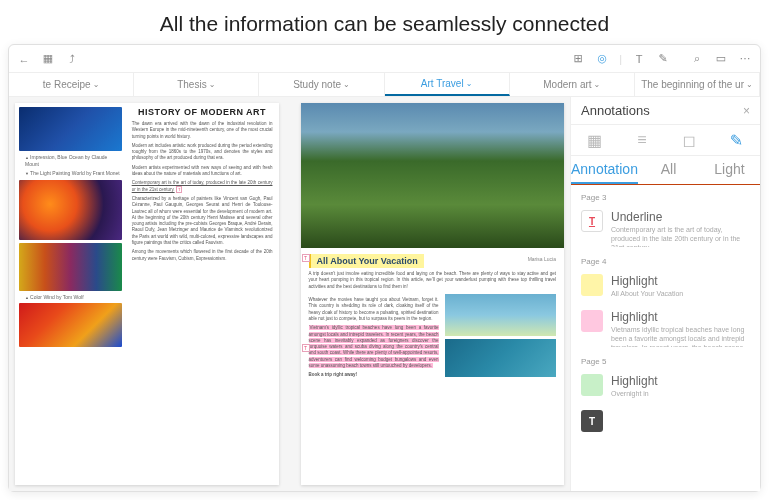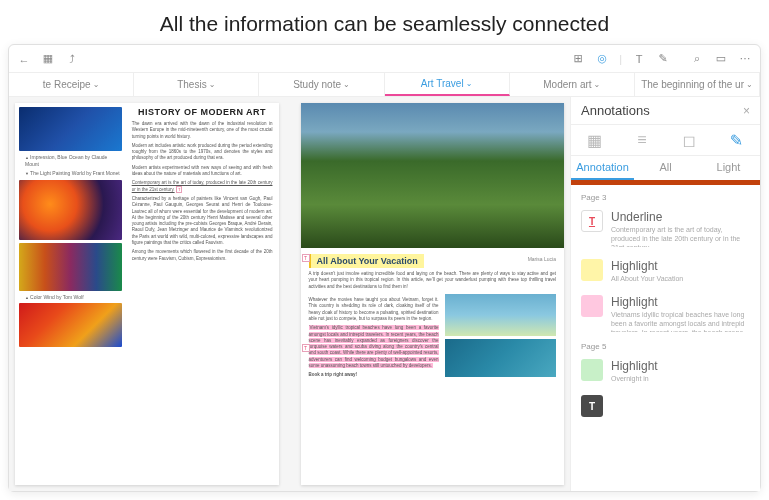--- a/index.html
+++ b/index.html
@@ -5,21 +5,21 @@
 *{box-sizing:border-box;margin:0;padding:0;font-family:-apple-system,BlinkMacSystemFont,"Segoe UI",sans-serif}
 body{width:769px;height:500px;background:#fff;overflow:hidden;position:relative}
 .banner{font-size:21px;text-align:center;padding:12px 0;color:#222;font-weight:400}
 .app-shell{position:absolute;top:44px;left:8px;right:8px;bottom:8px;border:1px solid #e0e0e0;border-radius:6px;background:#fff;display:flex;flex-direction:column;box-shadow:0 2px 10px rgba(0,0,0,0.08)}
 .toolbar{height:28px;display:flex;align-items:center;padding:0 8px;border-bottom:1px solid #eee;gap:8px;font-size:11px;color:#666}
 .tb-left,.tb-right{display:flex;gap:10px;align-items:center}
 .tb-right{margin-left:auto}
 .tb-icon{width:14px;height:14px;display:flex;align-items:center;justify-content:center;cursor:pointer;color:#888}
 .tabs{height:24px;display:flex;border-bottom:1px solid #eee;font-size:10px;color:#888}
 .tab{flex:1;display:flex;align-items:center;justify-content:center;border-right:1px solid #eee;cursor:pointer;padding:0 4px;white-space:nowrap;overflow:hidden}
-.tab.active{color:#3b9de0;border-bottom:2px solid #ec4899}
+.tab.active{color:#3b9de0;border-bottom:2px solid #0369a1}
 .tab .chev{margin-left:2px;font-size:8px}
 .main{flex:1;display:flex;overflow:hidden}
 .doc-area{flex:1;background:#f5f5f5;padding:6px;display:flex;gap:22px;overflow:hidden}
 .page{background:#fff;flex:1;box-shadow:0 1px 3px rgba(0,0,0,0.15);overflow:hidden;position:relative;font-size:6px;color:#444}
 .page1-content{display:flex;height:100%}
 .p1-left{width:42%;padding:4px;display:flex;flex-direction:column;gap:3px}
 .art-img{width:100%;background:linear-gradient(135deg,#0a3d8f,#1e5fb8,#3a8de0);border-radius:1px}
 .art-img.a1{height:44px;background:linear-gradient(135deg,#0a2d6f,#2050a8,#1a78d0)}
 .art-img.a2{height:60px;background:radial-gradient(circle at 30% 40%,#ff8c1a,#e8501a,#2a1850,#4a2880)}
 .art-img.a3{height:48px;background:linear-gradient(90deg,#d4a81a,#c8501a,#8a2a60,#2a4a8a,#1a8a4a)}
@@ -44,21 +44,21 @@
 .surf-img{width:100%;height:38px;background:linear-gradient(135deg,#1a6a8a,#2a8aa8,#4aa8c0)}
 .hl-pink{background:#ffb8d8;padding:0 1px}
 .marker-t{position:absolute;left:1px;width:8px;height:8px;border:1px solid #e8a0b8;color:#e8507a;font-size:5px;display:flex;align-items:center;justify-content:center;background:#fff}
 .sidebar{width:190px;border-left:1px solid #eee;display:flex;flex-direction:column;background:#fff}
 .sb-header{display:flex;align-items:center;justify-content:space-between;padding:6px 10px;border-bottom:1px solid #eee}
 .sb-title{font-size:13px;color:#444}
 .sb-close{font-size:12px;color:#aaa;cursor:pointer}
 .sb-views{display:flex;justify-content:space-around;padding:6px 0;border-bottom:1px solid #eee}
 .sb-view{width:18px;height:18px;display:flex;align-items:center;justify-content:center;color:#bbb;cursor:pointer}
 .sb-view.active{color:#3b9de0}
-.sb-tabs{display:flex;font-size:11px;color:#999;border-bottom:5px solid #c2410c}
+.sb-tabs{display:flex;font-size:14px;color:#999;border-bottom:1px solid #c2410c}
 .sb-tab{flex:1;text-align:center;padding:5px 0;cursor:pointer}
 .sb-tab.active{color:#3b9de0;border-bottom:2px solid #3b9de0}
 .sb-list{flex:1;overflow-y:auto;padding:4px 0}
 .sb-page-label{font-size:8px;color:#999;padding:4px 10px 2px}
 .anno-item{display:flex;gap:8px;padding:6px 10px;cursor:pointer}
 .anno-swatch{width:22px;height:22px;border-radius:3px;flex-shrink:0;display:flex;align-items:center;justify-content:center;font-size:10px;font-weight:600}
 .sw-underline{background:#fff;border:1px solid #ddd;color:#e84a5a;text-decoration:underline}
 .sw-yellow{background:#fff5a8}
 .sw-pink{background:#ffc8e0}
 .sw-green{background:#c8f0c8}
@@ -187,20 +187,21 @@
       </div>
       <div class="sb-list" id="anno-list">
           <div class="sb-page-label">Page 3</div>
           <div class="anno-item">
             <div class="anno-swatch sw-underline">T</div>
             <div class="anno-info">
               <div class="anno-type">Underline</div>
               <div class="anno-text">Contemporary art is the art of today, produced in the late 20th century or in the 21st century.</div>
             </div>
           </div>
+          <div class="sb-page-label">Page 4</div>
           <div class="anno-item">
             <div class="anno-swatch sw-yellow"></div>
             <div class="anno-info">
               <div class="anno-type">Highlight</div>
               <div class="anno-text">All About Your Vacation</div>
             </div>
           </div>
           <div class="anno-item">
             <div class="anno-swatch sw-pink"></div>
             <div class="anno-info">

